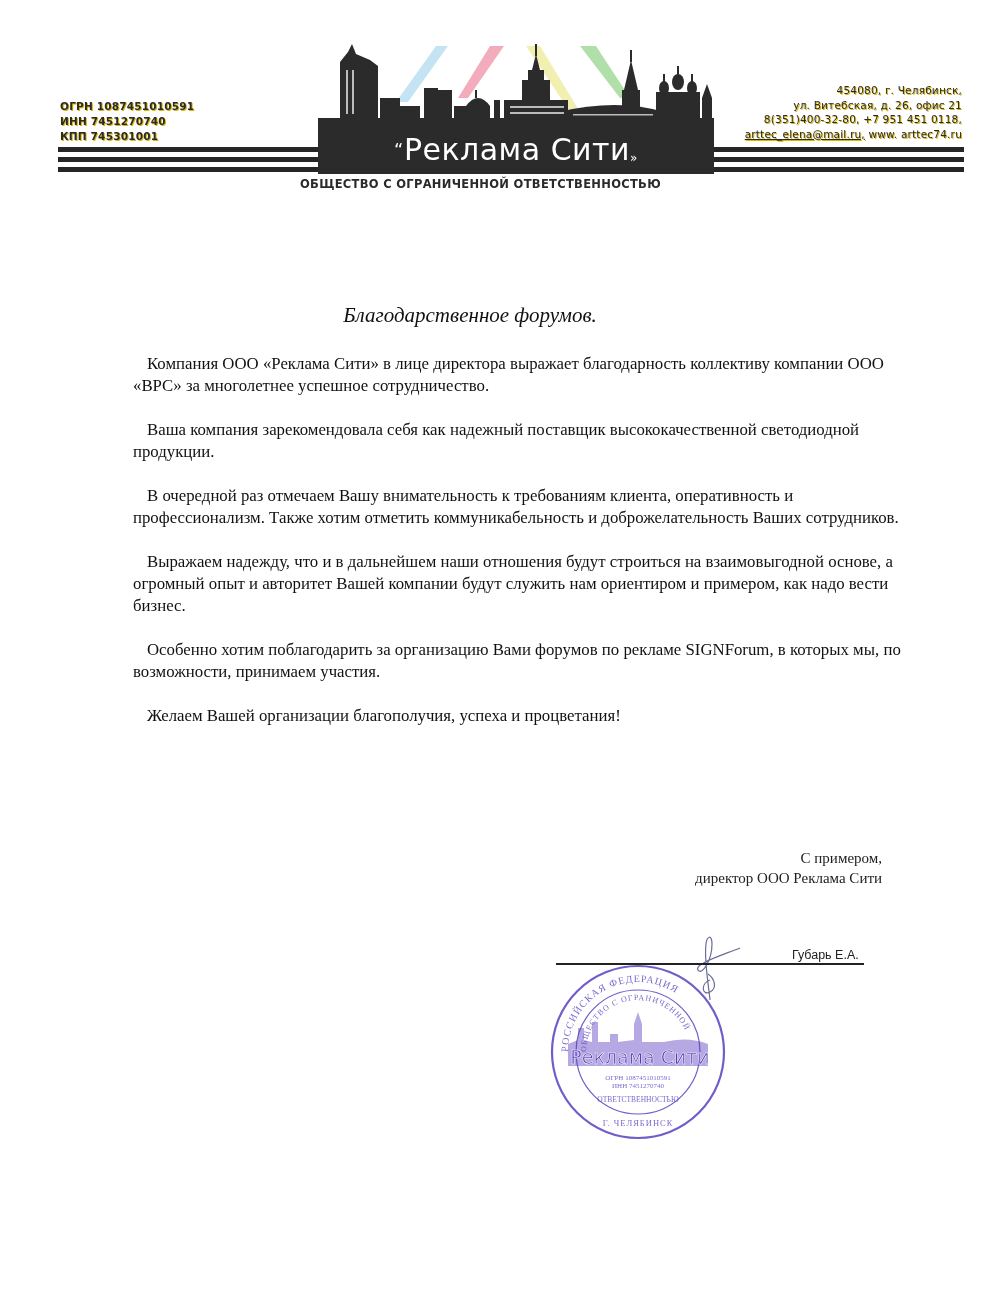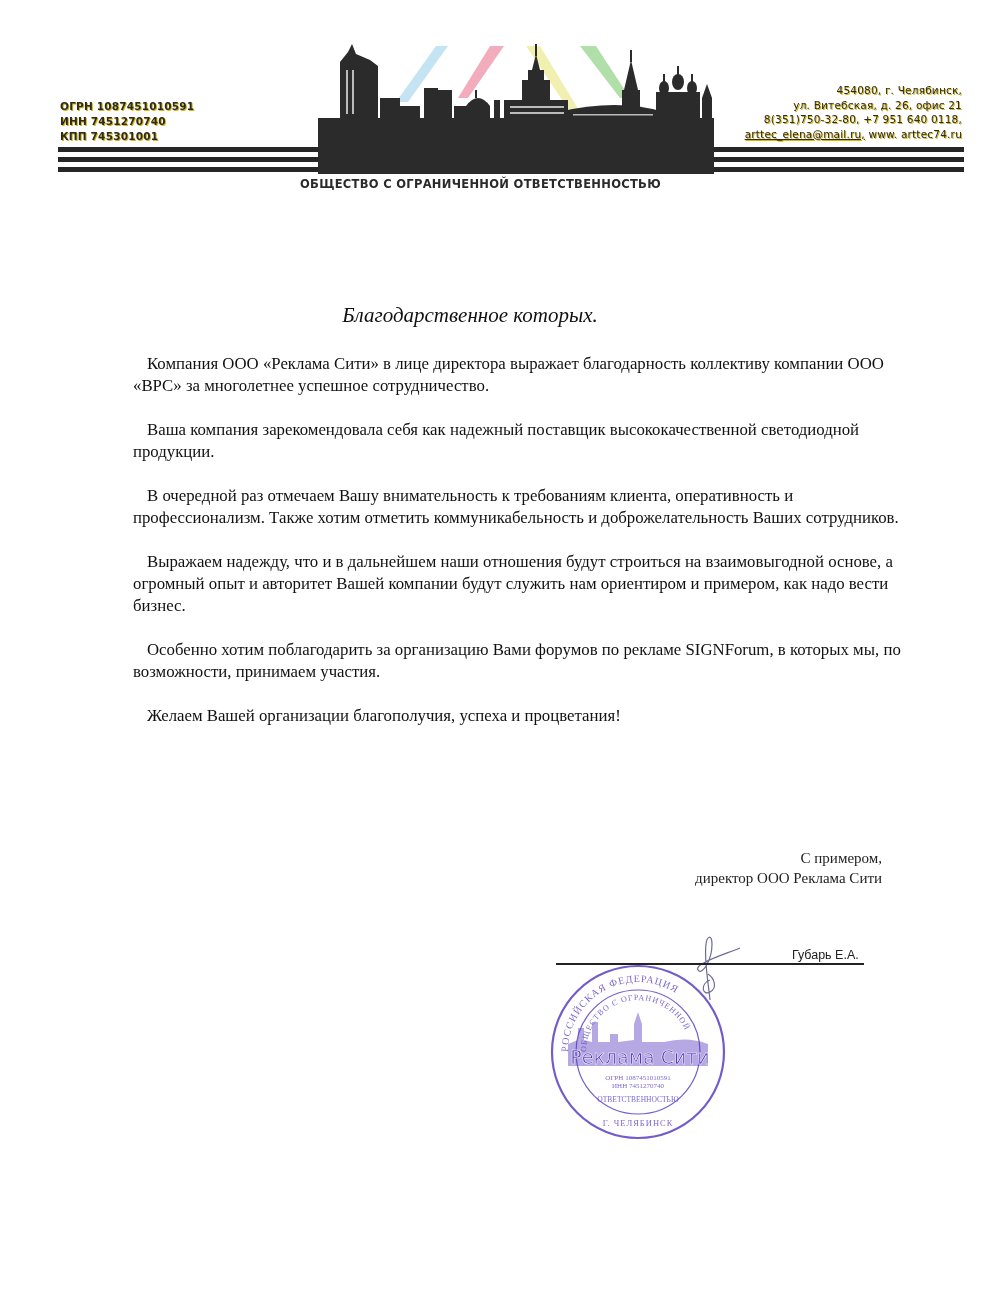--- a/index.html
+++ b/index.html
@@ -107,32 +107,35 @@
       </g>
 
       <g fill="#bbbbbb">
         <rect x="28" y="30" width="2" height="44"></rect>
         <rect x="34" y="30" width="2" height="44"></rect>
         <rect x="192" y="66" width="54" height="2"></rect>
         <rect x="192" y="72" width="54" height="2"></rect>
         <rect x="255" y="74" width="80" height="1.5"></rect>
       </g>
     </svg>
+    <div class="logo-name">
+      <span class="q">“</span><span>Реклама Сити</span><span class="q2">»</span>
+    </div>
   </div>
   <div class="logo-sub">ОБЩЕСТВО С ОГРАНИЧЕННОЙ ОТВЕТСТВЕННОСТЬЮ</div>
 
   <div class="contact-info">
     <div>454080, г. Челябинск,</div>
     <div>ул. Витебская, д. 26, офис 21</div>
-    <div>8(351)750-32-80, +7 951 640 0118,</div>
+    <div>8(351)400-32-80, +7 951 451 0118,</div>
     <div><a class="email">arttec_elena@mail.ru,</a><span> www. arttec74.ru</span></div>
   </div>
 </div>
 
-<div class="title">Благодарственное которых.</div>
+<div class="title">Благодарственное форумов.</div>
 
 <div class="letter-body">
   <p><span class="indent"></span><span>Компания ООО «Реклама Сити» в лице директора выражает благодарность коллективу компании ООО «ВРС» за многолетнее успешное сотрудничество.</span></p>
   <p><span class="indent"></span><span>Ваша компания зарекомендовала себя как надежный поставщик высококачественной светодиодной продукции.</span></p>
   <p><span class="indent"></span><span>В очередной раз отмечаем Вашу внимательность к требованиям клиента, оперативность и профессионализм. Также хотим отметить коммуникабельность и доброжелательность Ваших сотрудников.</span></p>
   <p><span class="indent"></span><span>Выражаем надежду, что и в дальнейшем наши отношения будут строиться на взаимовыгодной основе, а огромный опыт и авторитет Вашей компании будут служить нам ориентиром и примером, как надо вести бизнес.</span></p>
   <p><span class="indent"></span><span>Особенно хотим поблагодарить за организацию  Вами форумов по рекламе SIGNForum, в которых мы, по возможности, принимаем участия.</span></p>
   <p><span class="indent"></span><span>Желаем Вашей организации благополучия, успеха и процветания!</span></p>
 </div>
 

